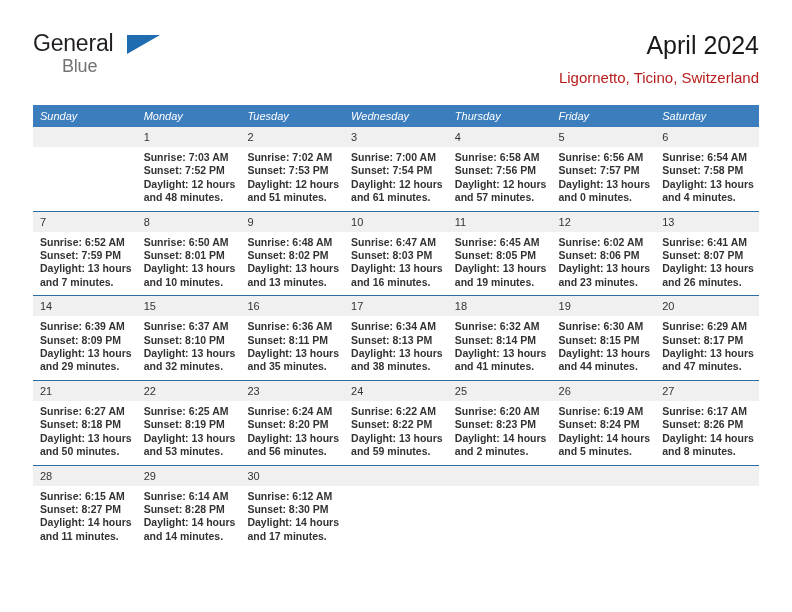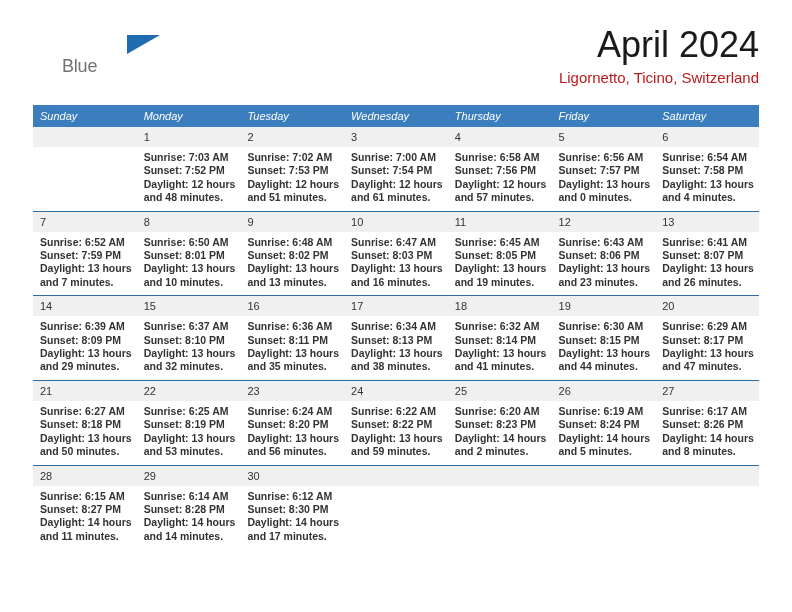--- a/index.html
+++ b/index.html
@@ -68,21 +68,21 @@
     white-space: nowrap;
   }
 
   .title-block {
     position: absolute;
     right: 0;
     top: 0;
     text-align: right;
   }
   .cal-title {
-    font-size: 36px;
+    font-size: 25px;
     color: #1a1a1a;
     line-height: 34px;
     white-space: nowrap;
   }
   .cal-subtitle {
     margin-top: 6px;
     font-size: 15px;
     color: #b91c1c;
     line-height: 19px;
     white-space: nowrap;
@@ -148,20 +148,21 @@
 </style>
 </head>
 <body>
 
 <div class="page">
 
   <div class="header">
 
     <div class="brand">
       <div class="brand-row1">
+        <span>General</span>
         <span class="brand-tri"></span>
       </div>
       <div class="brand-row2">Blue</div>
     </div>
 
     <div class="title-block">
       <div class="cal-title">April 2024</div>
       <div class="cal-subtitle">Ligornetto, Ticino, Switzerland</div>
     </div>
 
@@ -287,21 +288,21 @@
             <div class="details">
               <div>Sunrise: 6:45 AM</div>
               <div>Sunset: 8:05 PM</div>
               <div>Daylight: 13 hours</div>
               <div>and 19 minutes.</div>
             </div>
           </td>
           <td>
             <div class="daynum">12</div>
             <div class="details">
-              <div>Sunrise: 6:43 AM</div>
+              <div>Sunrise: 6:02 AM</div>
               <div>Sunset: 8:06 PM</div>
               <div>Daylight: 13 hours</div>
               <div>and 23 minutes.</div>
             </div>
           </td>
           <td>
             <div class="daynum">13</div>
             <div class="details">
               <div>Sunrise: 6:41 AM</div>
               <div>Sunset: 8:07 PM</div>

